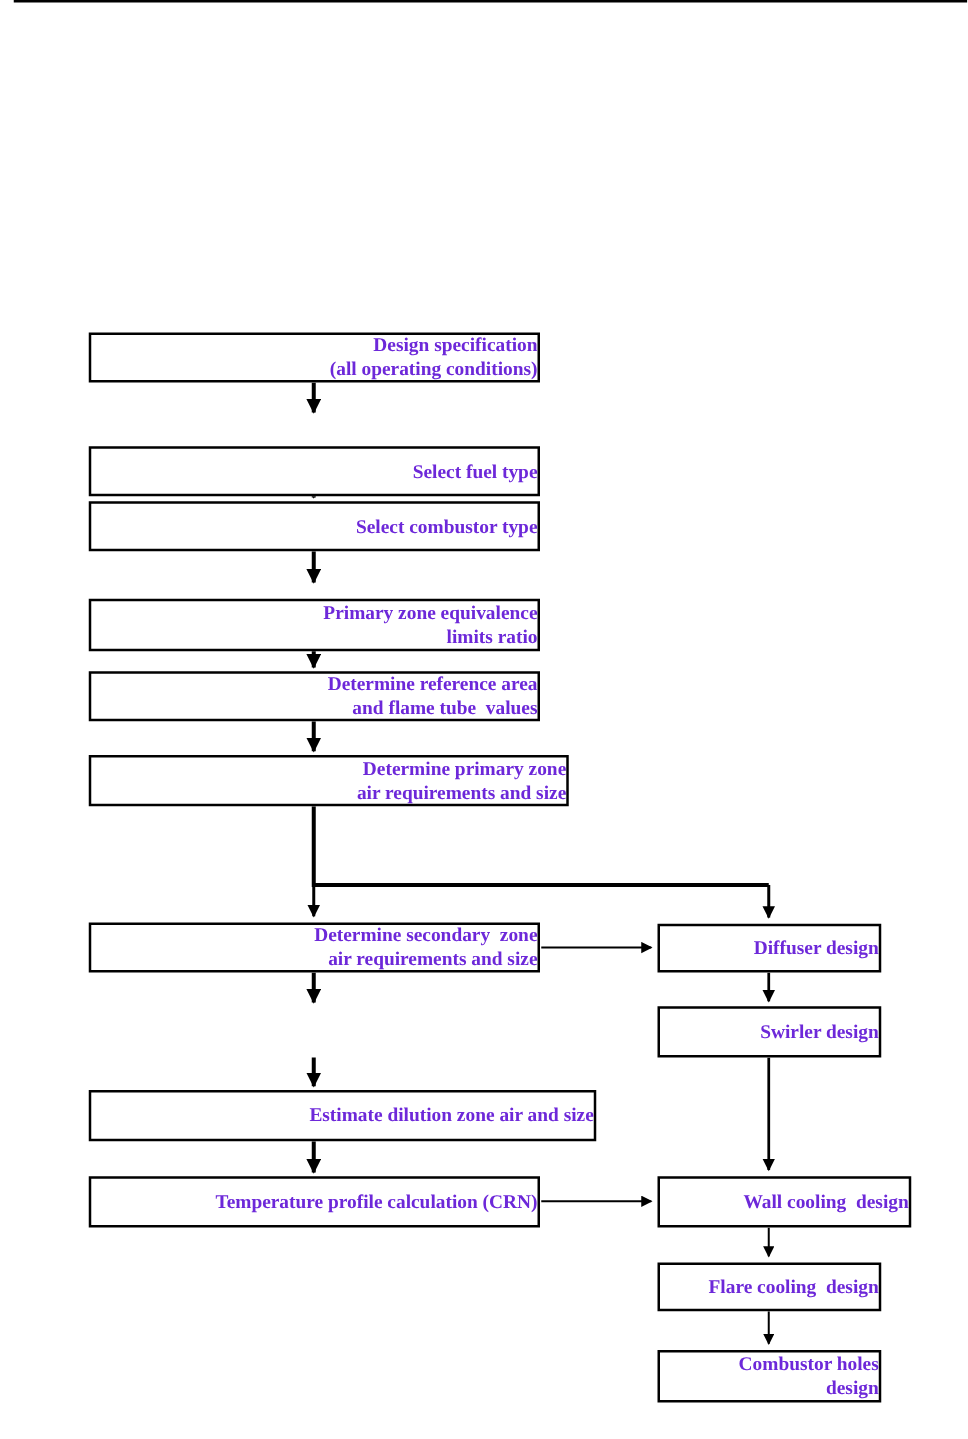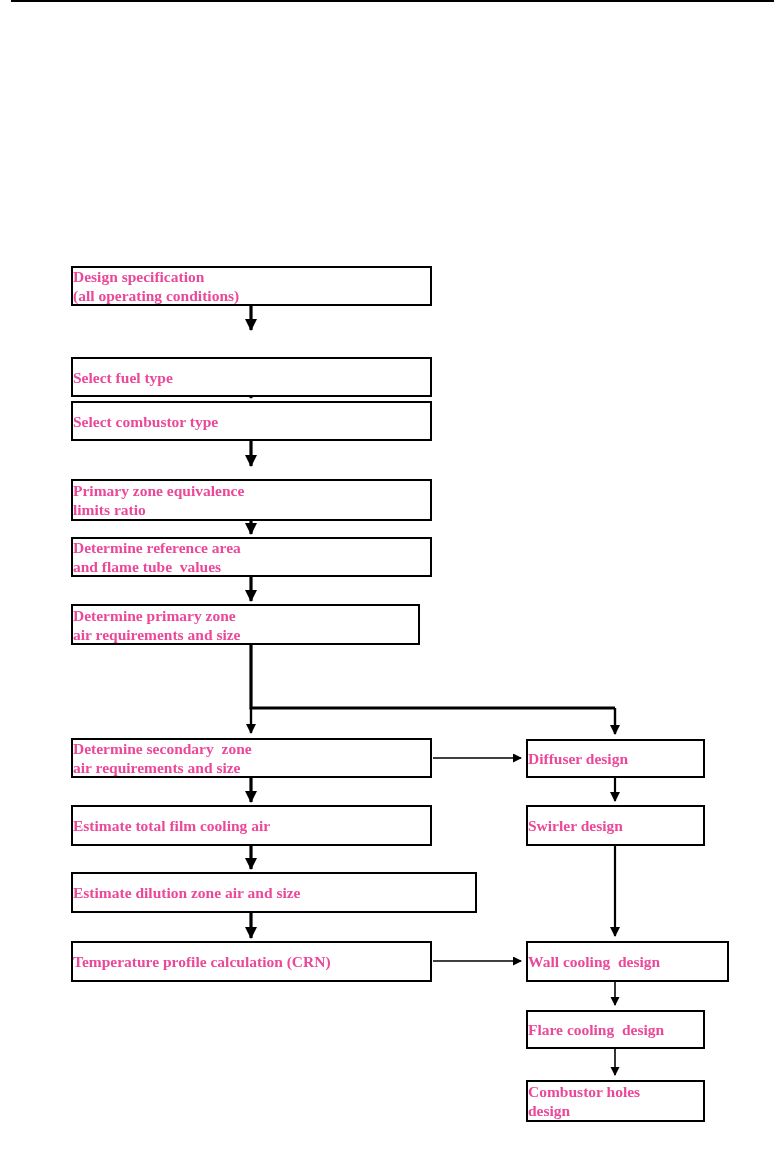--- a/index.html
+++ b/index.html
@@ -30,27 +30,27 @@
     width: 774px;
     height: 1151px;
   }
   .node {
     position: absolute;
     box-sizing: border-box;
     border: 2px solid #000000;
     background: #ffffff;
     display: flex;
     flex-direction: column;
-    align-items: flex-start;
+    align-items: flex-end;
     justify-content: center;
     text-align: center;
     font-weight: bold;
     font-size: 15.5px;
     line-height: 19px;
-    color: #ec4899;
+    color: #6d28d9;
   }
   .node span {
     display: block;
     white-space: pre-wrap;
   }
   .node.thick {
     border-width: 2.5px;
   }
 </style>
 </head>
@@ -111,33 +111,30 @@
   <div class="node" style="left:71px; top:479px; width:361px; height:42px;">
     <span>Primary zone equivalence</span>
     <span>limits ratio</span>
   </div>
 
   <div class="node" style="left:71px; top:537px; width:361px; height:40px;">
     <span>Determine reference area</span>
     <span>and flame tube  values</span>
   </div>
 
-  <div class="node" style="left:71px; top:604px; width:349px; height:41px;">
+  <div class="node" style="left:71px; top:604px; width:384px; height:41px;">
     <span>Determine primary zone</span>
     <span>air requirements and size</span>
   </div>
 
   <div class="node" style="left:71px; top:738px; width:361px; height:40px;">
     <span>Determine secondary  zone</span>
     <span>air requirements and size</span>
   </div>
 
-  <div class="node" style="left:71px; top:805px; width:361px; height:41px;">
-    <span>Estimate total film cooling air</span>
-  </div>
 
   <div class="node thick" style="left:71px; top:872px; width:406px; height:41px;">
     <span>Estimate dilution zone air and size</span>
   </div>
 
   <div class="node" style="left:71px; top:941px; width:361px; height:41px;">
     <span>Temperature profile calculation (CRN)</span>
   </div>
 
   <div class="node" style="left:526px; top:739px; width:179px; height:39px;">

